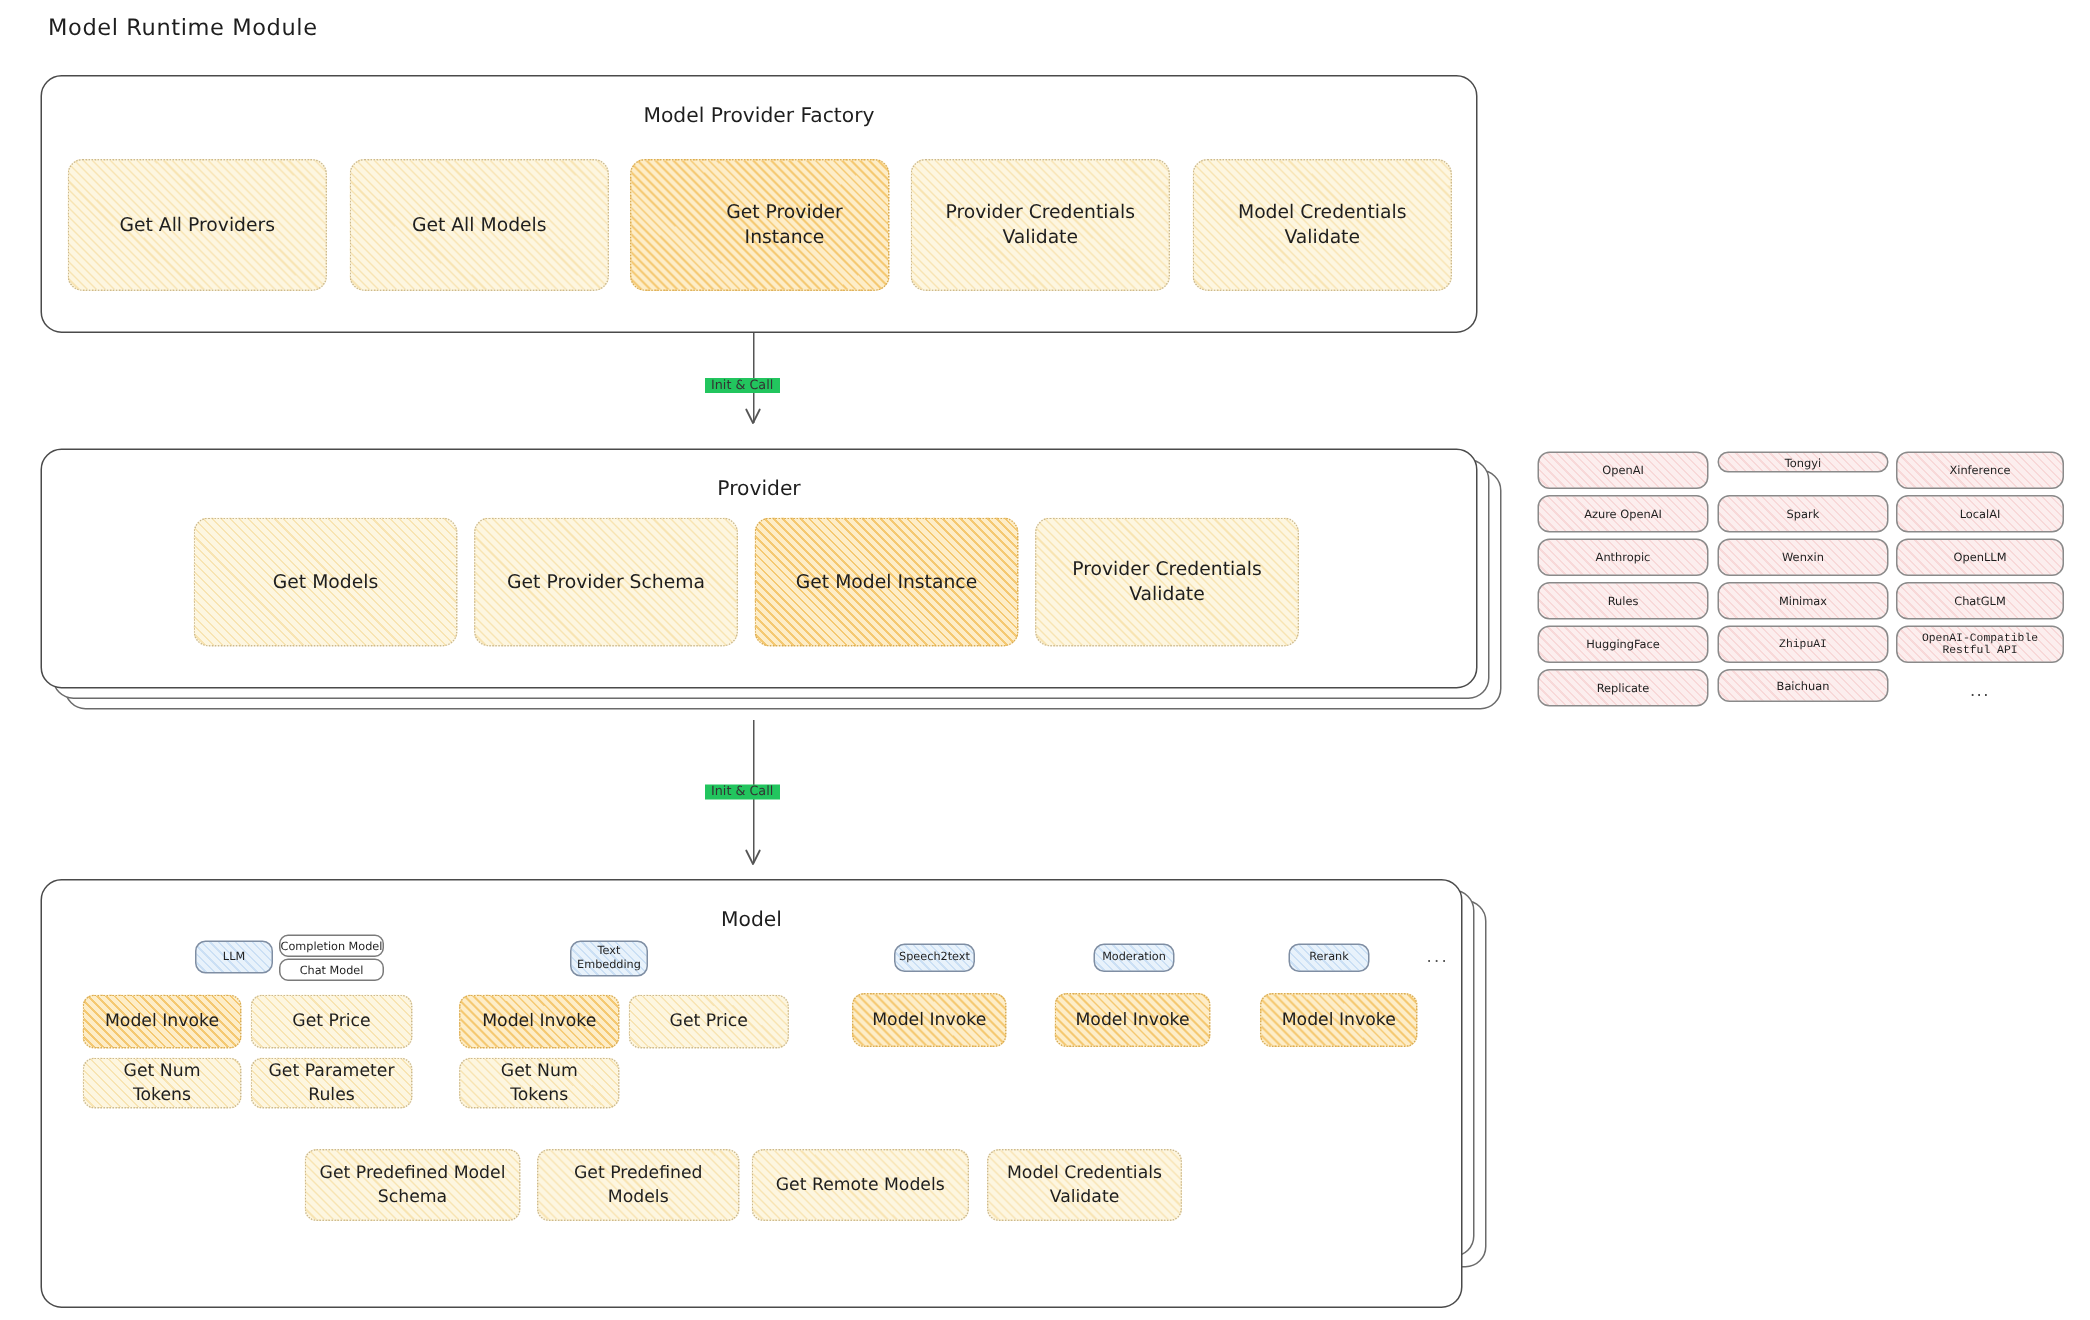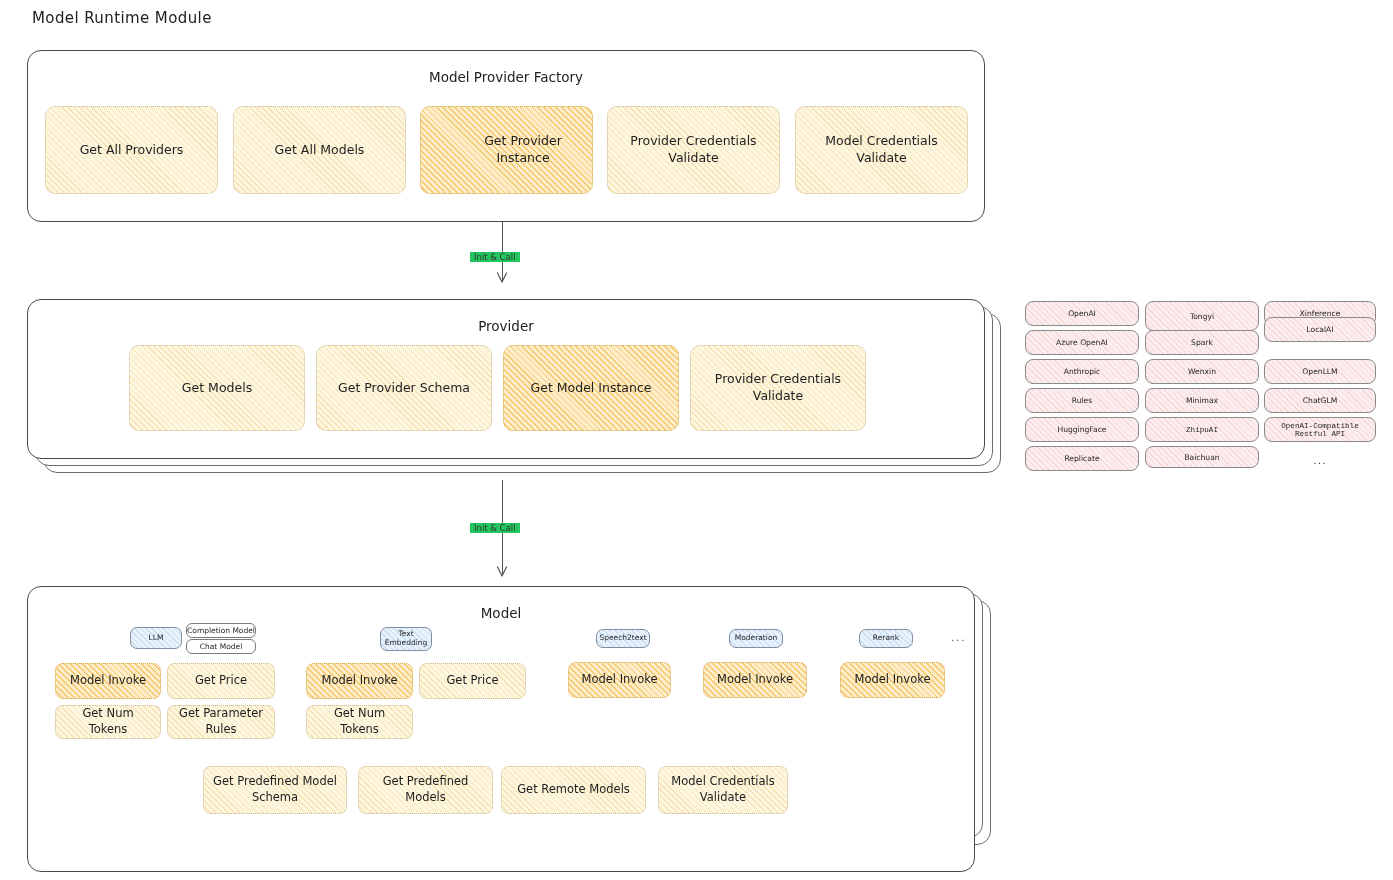--- a/index.html
+++ b/index.html
@@ -192,21 +192,21 @@
   <div class="pchip" style="left:1025px;top:388px;width:114px;height:25px;">
     <span>Rules</span>
     </div>
   <div class="pchip" style="left:1025px;top:417px;width:114px;height:25px;">
     <span>HuggingFace</span>
     </div>
   <div class="pchip" style="left:1025px;top:446px;width:114px;height:25px;">
     <span>Replicate</span>
     </div>
 
-  <div class="pchip" style="left:1145px;top:301px;width:114px;height:30px;">
+  <div class="pchip" style="left:1145px;top:301px;width:114px;height:14px;">
     <span>Tongyi</span>
     </div>
   <div class="pchip" style="left:1145px;top:330px;width:114px;height:25px;">
     <span>Spark</span>
     </div>
   <div class="pchip" style="left:1145px;top:359px;width:114px;height:25px;">
     <span>Wenxin</span>
     </div>
   <div class="pchip" style="left:1145px;top:388px;width:114px;height:25px;">
     <span>Minimax</span>
@@ -214,21 +214,21 @@
   <div class="pchip" style="left:1145px;top:417px;width:114px;height:25px;font-family:Liberation Mono, monospace;">
     <span>ZhipuAI</span>
     </div>
   <div class="pchip" style="left:1145px;top:446px;width:114px;height:22px;">
     <span>Baichuan</span>
     </div>
 
   <div class="pchip" style="left:1264px;top:301px;width:112px;height:25px;">
     <span>Xinference</span>
     </div>
-  <div class="pchip" style="left:1264px;top:317px;width:112px;height:25px;">
+  <div class="pchip" style="left:1264px;top:330px;width:112px;height:25px;">
     <span>LocalAI</span>
     </div>
   <div class="pchip" style="left:1264px;top:359px;width:112px;height:25px;">
     <span>OpenLLM</span>
     </div>
   <div class="pchip" style="left:1264px;top:388px;width:112px;height:25px;">
     <span>ChatGLM</span>
     </div>
   <div class="pchip" style="left:1264px;top:417px;width:112px;height:25px;font-family:Liberation Mono, monospace;">
     <span>OpenAI-Compatible Restful API</span>

